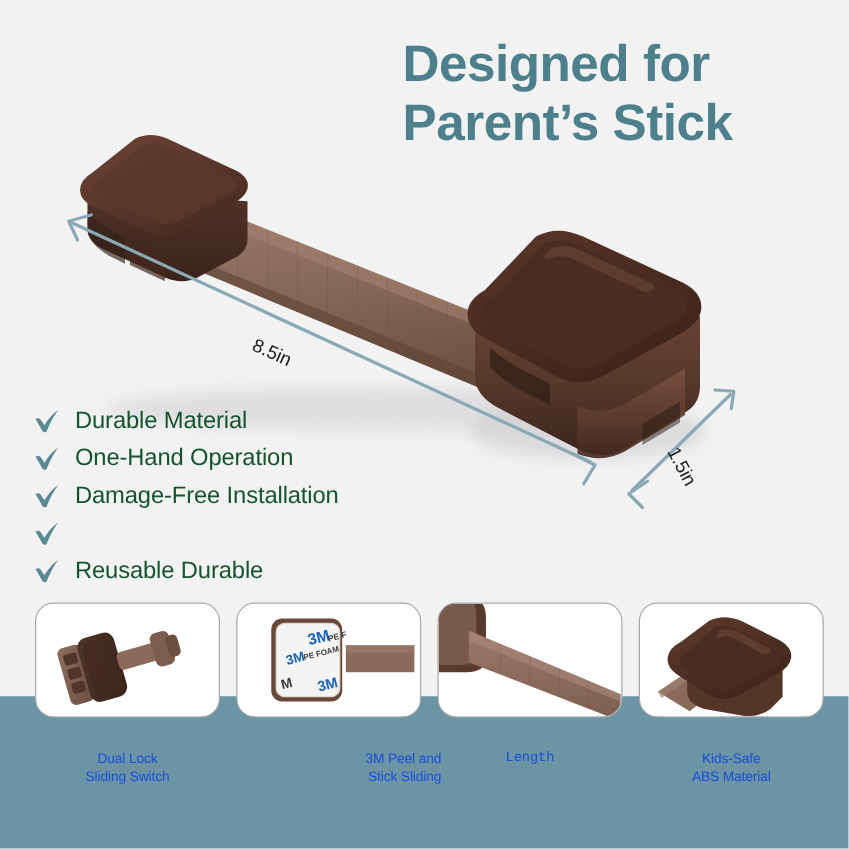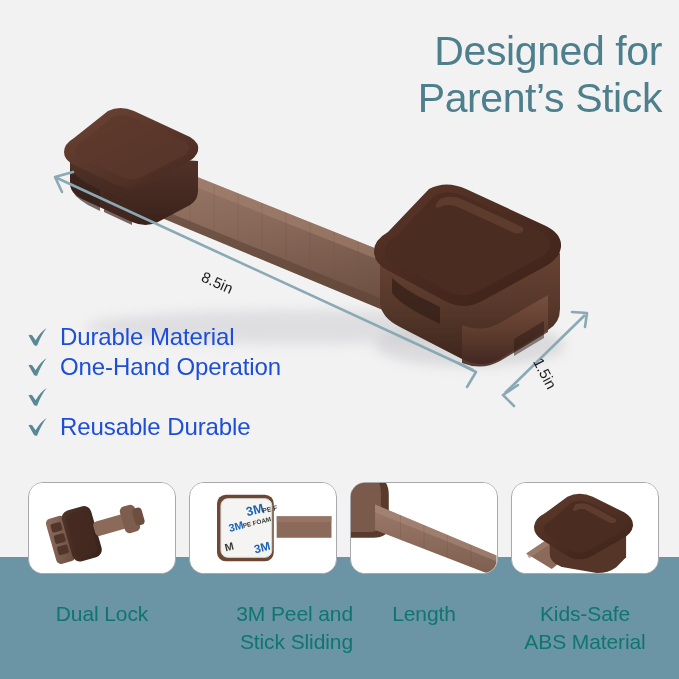--- a/index.html
+++ b/index.html
@@ -20,24 +20,24 @@
     background: #f2f2f3;
     overflow: hidden;
   }
 
   
   #headline {
     position: absolute;
     left: 322px;
     top: 28px;
     width: 340px;
-    text-align: right;
+    text-align: left;
     color: #4e7f8c;
     font-size: 41px;
-    font-weight: normal;
+    font-weight: bold;
     line-height: 1.14;
     letter-spacing: -0.4px;
   }
   #headline .hl-line { display: block; white-space: nowrap; }
 
   
   #product-art {
     position: absolute;
     left: 0px;
     top: 95px;
@@ -80,22 +80,22 @@
     margin-bottom: 1px;
   }
   .feature-check {
     width: 22px;
     height: 20px;
     flex: 0 0 22px;
     margin-right: 11px;
     display: block;
   }
   .feature-text {
-    font-size: 24px;
-    color: #1d4ed8;
+    font-size: 19px;
+    color: #14532d;
     letter-spacing: -0.1px;
     white-space: nowrap;
   }
 
   
   #bottom-band {
     position: absolute;
     left: 0;
     top: 557px;
     width: 679px;
@@ -119,29 +119,29 @@
   #card-1 { left: 189px; }
   #card-2 { left: 350px; }
   #card-3 { left: 511px; }
   .card-art { position: absolute; left: 0; top: 0; width: 100%; height: 100%; }
 
   .card-caption {
     position: absolute;
     top: 600px;
     width: 180px;
     text-align: center;
-    color: #0f766e;
-    font-size: 21px;
+    color: #1d4ed8;
+    font-size: 11px;
     line-height: 1.33;
     font-weight: normal;
     letter-spacing: -0.1px;
   }
   #caption-0 { left: 12px; }
   #caption-1 { left: 173px; text-align: right; }
-  #caption-2 { left: 334px; }
+  #caption-2 { left: 334px; font-family: Liberation Mono, monospace; }
   #caption-3 { left: 495px; }
   .card-caption .cap-line { display: block; white-space: nowrap; }
 </style>
 </head>
 <body>
 
 <div id="page">
 
   <div id="headline">
     <span class="hl-line">Designed for</span>
@@ -248,20 +248,26 @@
       <svg class="feature-check" viewBox="0 0 22 20">
         <path d="M1.5,8.2 Q3.8,7.0 5.4,8.6 L8.6,13.2 Q13.2,5.2 19.6,1.0 Q14.2,8.0 10.2,18.4 Q8.4,19.4 7.0,18.0 Z" fill="#5b8895"></path>
       </svg>
       <span class="feature-text">Durable Material</span>
     </div>
     <div class="feature-row">
       <svg class="feature-check" viewBox="0 0 22 20">
         <path d="M1.5,8.2 Q3.8,7.0 5.4,8.6 L8.6,13.2 Q13.2,5.2 19.6,1.0 Q14.2,8.0 10.2,18.4 Q8.4,19.4 7.0,18.0 Z" fill="#5b8895"></path>
       </svg>
       <span class="feature-text">One-Hand Operation</span>
+    </div>
+    <div class="feature-row">
+      <svg class="feature-check" viewBox="0 0 22 20">
+        <path d="M1.5,8.2 Q3.8,7.0 5.4,8.6 L8.6,13.2 Q13.2,5.2 19.6,1.0 Q14.2,8.0 10.2,18.4 Q8.4,19.4 7.0,18.0 Z" fill="#5b8895"></path>
+      </svg>
+      <span class="feature-text">Damage-Free Installation</span>
     </div>
     <div class="feature-row">
       <svg class="feature-check" viewBox="0 0 22 20">
         <path d="M1.5,8.2 Q3.8,7.0 5.4,8.6 L8.6,13.2 Q13.2,5.2 19.6,1.0 Q14.2,8.0 10.2,18.4 Q8.4,19.4 7.0,18.0 Z" fill="#5b8895"></path>
       </svg>
     </div>
     <div class="feature-row">
       <svg class="feature-check" viewBox="0 0 22 20">
         <path d="M1.5,8.2 Q3.8,7.0 5.4,8.6 L8.6,13.2 Q13.2,5.2 19.6,1.0 Q14.2,8.0 10.2,18.4 Q8.4,19.4 7.0,18.0 Z" fill="#5b8895"></path>
       </svg>
@@ -355,20 +361,21 @@
       <path d="M14,72 L44,52 L46,57 L17,77 Z" fill="#a0806f" opacity="0.7"></path>
       <path d="M38,52 L38,72 Q38,82 52,86 L86,92 Q98,92 106,86 L116,76 L116,52 Z" fill="#553527"></path>
       <path d="M56,14 Q68,8 82,14 L114,30 Q124,36 123,44 Q122,52 112,57 L82,74 Q68,82 55,74 L30,58 Q21,52 22,44 Q23,36 33,31 Z" fill="url(#c3a)"></path>
       <path d="M60,20 Q70,16 80,21 L108,36 Q115,40 114,45 Q113,50 106,53 L80,68 Q69,74 59,68 L38,55 Q31,51 32,46 Q33,41 40,38 Z" fill="#4a2c20"></path>
       <path d="M64,22 Q72,19 80,23 L104,36 Q108,38 105,40 Q102,42 98,40 L76,28 Q70,25 65,28 Q61,30 62,26 Z" fill="#7c5341" opacity="0.42"></path>
     </svg>
   </div>
 
   <div class="card-caption" id="caption-0">
     <span class="cap-line">Dual Lock</span>
+    <span class="cap-line">Sliding Switch</span>
   </div>
   <div class="card-caption" id="caption-1">
     <span class="cap-line">3M Peel and</span>
     <span class="cap-line">Stick Sliding</span>
   </div>
   <div class="card-caption" id="caption-2">
     <span class="cap-line">Length</span>
   </div>
   <div class="card-caption" id="caption-3">
     <span class="cap-line">Kids-Safe</span>

